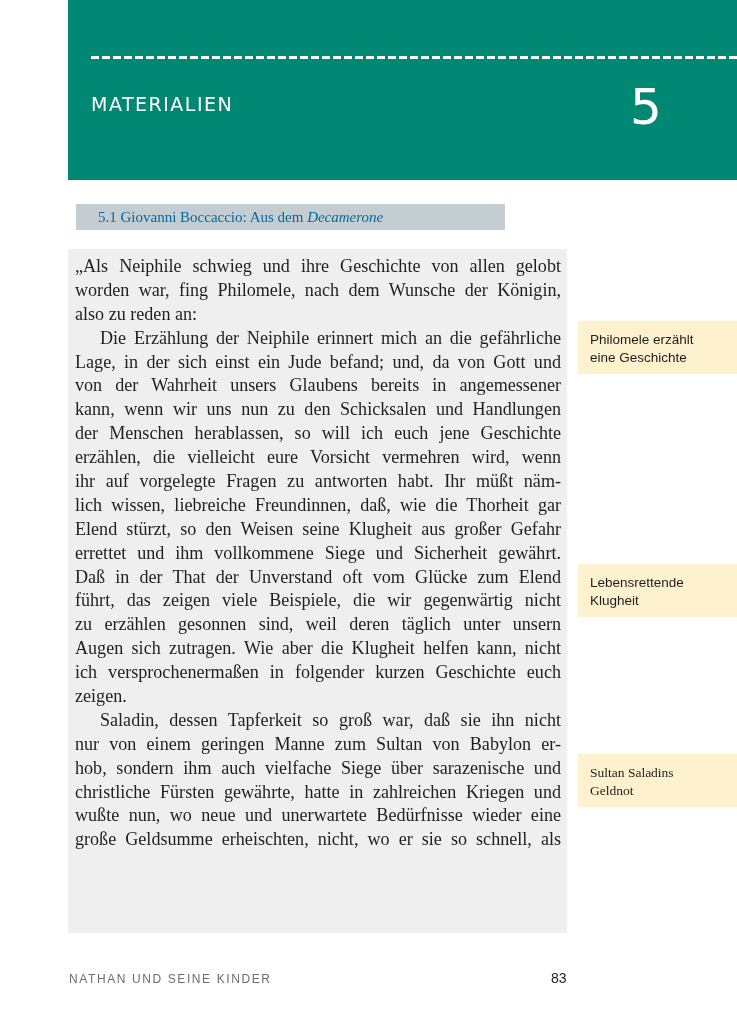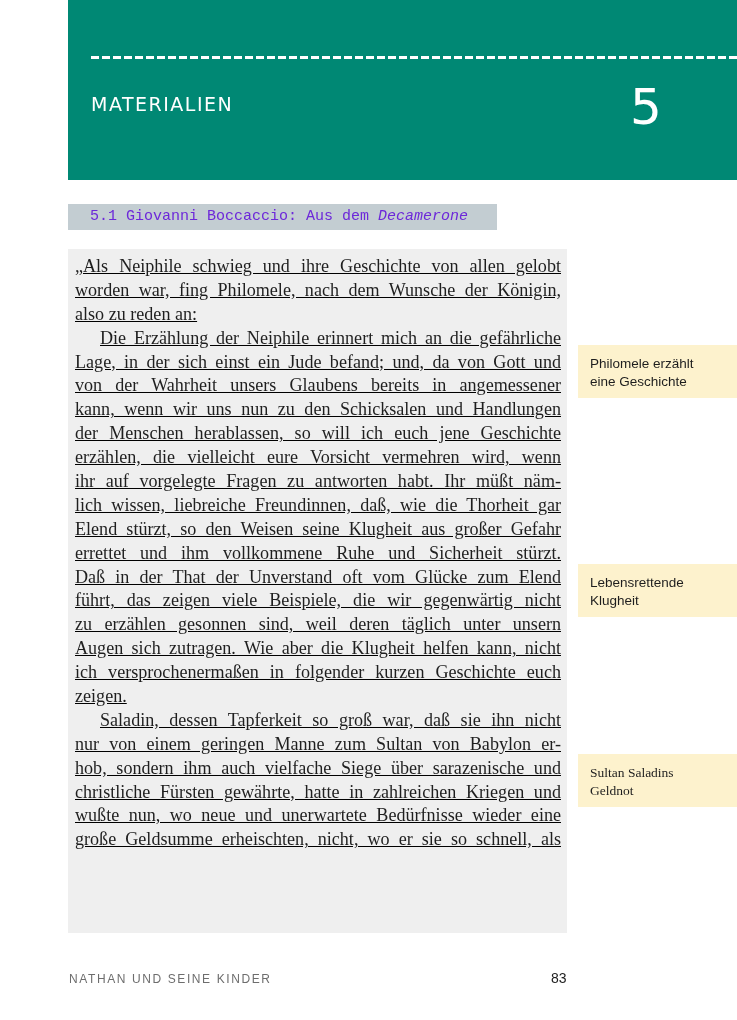--- a/index.html
+++ b/index.html
@@ -45,46 +45,45 @@
       position: absolute;
       left: 562px;
       top: 82px;
       font-family: "DejaVu Sans", sans-serif;
       font-size: 50px;
       color: #ffffff;
       line-height: 1;
     }
     .section-heading {
       position: absolute;
-      left: 68px;
+      left: 76px;
       top: 204px;
       width: 429px;
       height: 26px;
       background: #c3cdd2;
-      font-family: Liberation Mono, monospace;
+      font-family: Liberation Serif, serif;
       font-size: 15px;
-      color: #6d28d9;
+      color: #0369a1;
       line-height: 26px;
       box-sizing: border-box;
       padding-left: 22px;
       white-space: nowrap;
     }
     .section-heading em {
       font-style: italic;
     }
     .text-box {
       position: absolute;
       left: 68px;
       top: 249px;
       width: 499px;
       height: 684px;
       background: #efefef;
       box-sizing: border-box;
       padding: 6px 6px 0 7px;
-      text-decoration: underline;
     }
     .text-box .line {
       font-family: "Liberation Serif", serif;
       font-size: 18.1px;
       line-height: 23.9px;
       color: #1f1f1f;
       text-align: justify;
       text-align-last: justify;
       white-space: nowrap;
       height: 23.9px;
@@ -147,36 +146,36 @@
   <div class="line last">also zu reden an:</div>
   <div class="line indent">Die Erzählung der Neiphile erinnert mich an die gefährliche</div>
   <div class="line">Lage, in der sich einst ein Jude befand; und, da von Gott und</div>
   <div class="line">von der Wahrheit unsers Glaubens bereits in angemessener</div>
   <div class="line">kann, wenn wir uns nun zu den Schicksalen und Handlungen</div>
   <div class="line">der Menschen herablassen, so will ich euch jene Geschichte</div>
   <div class="line">erzählen, die vielleicht eure Vorsicht vermehren wird, wenn</div>
   <div class="line">ihr auf vorgelegte Fragen zu antworten habt. Ihr müßt näm-</div>
   <div class="line">lich wissen, liebreiche Freundinnen, daß, wie die Thorheit gar</div>
   <div class="line">Elend stürzt, so den Weisen seine Klugheit aus großer Gefahr</div>
-  <div class="line">errettet und ihm vollkommene Ruhe und Sicherheit stürzt.</div>
+  <div class="line">errettet und ihm vollkommene Siege und Sicherheit gewährt.</div>
   <div class="line">Daß in der That der Unverstand oft vom Glücke zum Elend</div>
   <div class="line">führt, das zeigen viele Beispiele, die wir gegenwärtig nicht</div>
   <div class="line">zu erzählen gesonnen sind, weil deren täglich unter unsern</div>
   <div class="line">Augen sich zutragen. Wie aber die Klugheit helfen kann, nicht</div>
   <div class="line">ich versprochenermaßen in folgender kurzen Geschichte euch</div>
   <div class="line last">zeigen.</div>
   <div class="line indent">Saladin, dessen Tapferkeit so groß war, daß sie ihn nicht</div>
   <div class="line">nur von einem geringen Manne zum Sultan von Babylon er-</div>
   <div class="line">hob, sondern ihm auch vielfache Siege über sarazenische und</div>
   <div class="line">christliche Fürsten gewährte, hatte in zahlreichen Kriegen und</div>
   <div class="line">wußte nun, wo neue und unerwartete Bedürfnisse wieder eine</div>
   <div class="line">große Geldsumme erheischten, nicht, wo er sie so schnell, als</div>
 </div>
 
-<div class="margin-note" style="top:321px;margin-top:24px;">
+<div class="margin-note" style="top:321px;">
   <span class="note-line">Philomele erzählt</span>
   <span class="note-line">eine Geschichte</span>
 </div>
 
 <div class="margin-note" style="top:564px;">
   <span class="note-line">Lebensrettende</span>
   <span class="note-line">Klugheit</span>
 </div>
 
 <div class="margin-note" style="top:754px;font-family:Liberation Serif, serif;">

